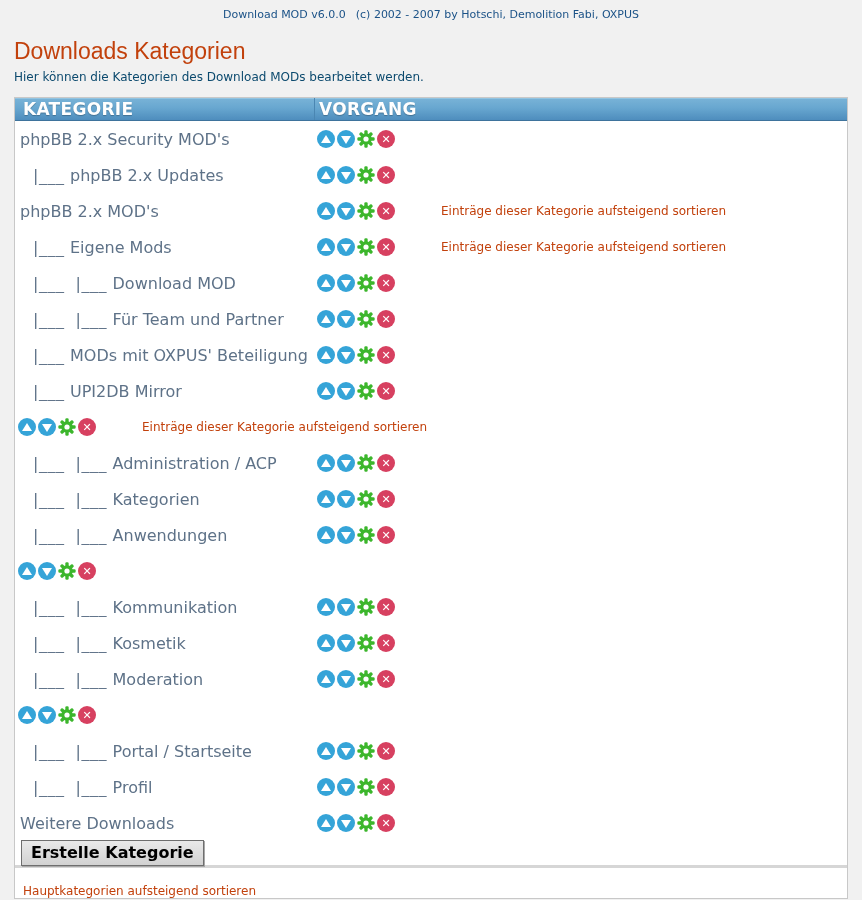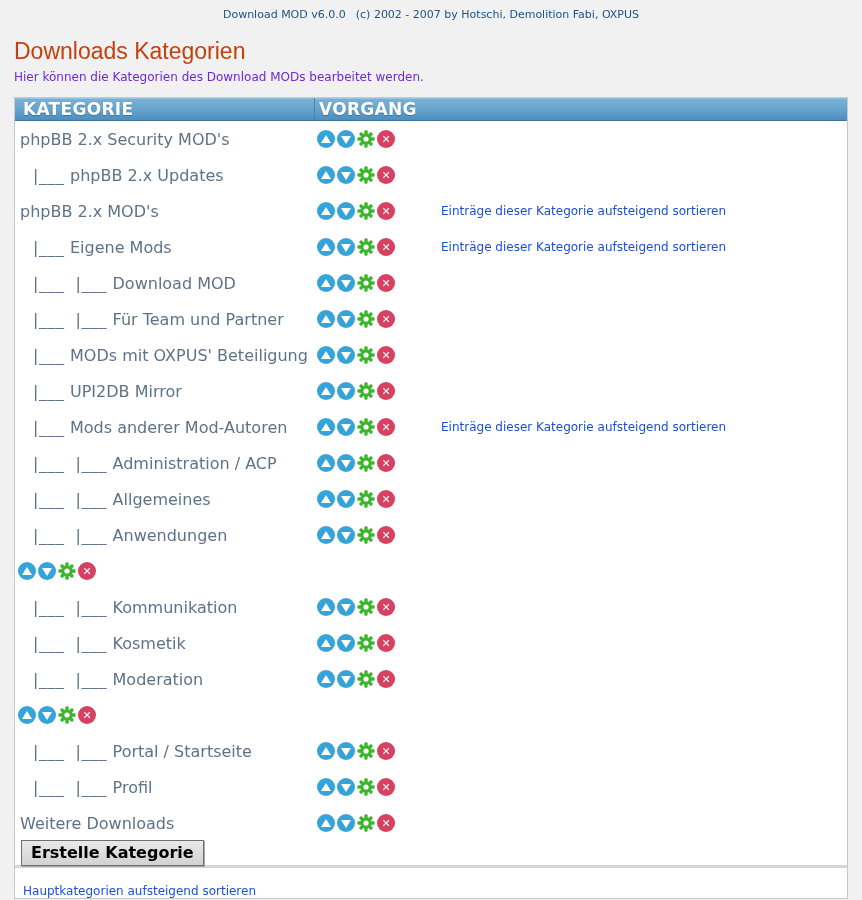--- a/index.html
+++ b/index.html
@@ -20,21 +20,21 @@
   .page-title {
     margin: 17px 0 0 14px;
     font-family: "Liberation Sans", sans-serif;
     font-size: 23px;
     font-weight: 400;
     color: #c2410c;
   }
   .page-subtitle {
     margin: 5px 0 13px 14px;
     font-size: 12px;
-    color: #6d28d9;
+    color: #0c4a6e;
   }
   .panel {
     margin: 0 14px;
     background: #ffffff;
     border: 1px solid #c8c8c8;
   }
   .thead {
     display: flex;
     height: 22px;
     line-height: 22px;
@@ -117,21 +117,21 @@
   }
   .x-glyph {
     color: #ffffff;
     font-size: 11px;
     font-weight: bold;
     line-height: 1;
     transform: translateY(-0.5px);
   }
   .sort-link, .footer-link {
     font-size: 12px;
-    color: #1d4ed8;
+    color: #c2410c;
     text-decoration: none;
     cursor: pointer;
   }
   .button-band {
     height: 24px;
     display: flex;
     align-items: center;
     padding-left: 6px;
   }
   .create-btn {
@@ -422,23 +422,20 @@
         </span>
         <span class="icon-btn red">
               <span class="x-glyph">✕</span>
             </span>
       </span>
 
     </div>
   </div>
 
   <div class="row level-1">
-    <div class="cell-kategorie">
-      <span class="cat-wrap"><span class="prefix">|___ </span><span class="cat-label">Mods anderer Mod-Autoren</span></span>
-    </div>
     <div class="cell-vorgang">
       <span class="icons">
         <span class="icon-btn blue">
               <span class="tri-up"></span>
             </span>
         <span class="icon-btn blue">
               <span class="tri-down"></span>
             </span>
         <span class="icon-btn gearwrap">
           <svg class="gear-svg" width="18" height="18" viewBox="0 0 20 20">
@@ -487,21 +484,21 @@
         <span class="icon-btn red">
               <span class="x-glyph">✕</span>
             </span>
       </span>
 
     </div>
   </div>
 
   <div class="row level-2">
     <div class="cell-kategorie">
-      <span class="cat-wrap"><span class="prefix">|___  |___ </span><span class="cat-label">Allgemeines</span></span>
+      <span class="cat-wrap"><span class="prefix">|___  |___ </span><span class="cat-label">Kategorien</span></span>
     </div>
     <div class="cell-vorgang">
       <span class="icons">
         <span class="icon-btn blue">
               <span class="tri-up"></span>
             </span>
         <span class="icon-btn blue">
               <span class="tri-down"></span>
             </span>
         <span class="icon-btn gearwrap">

